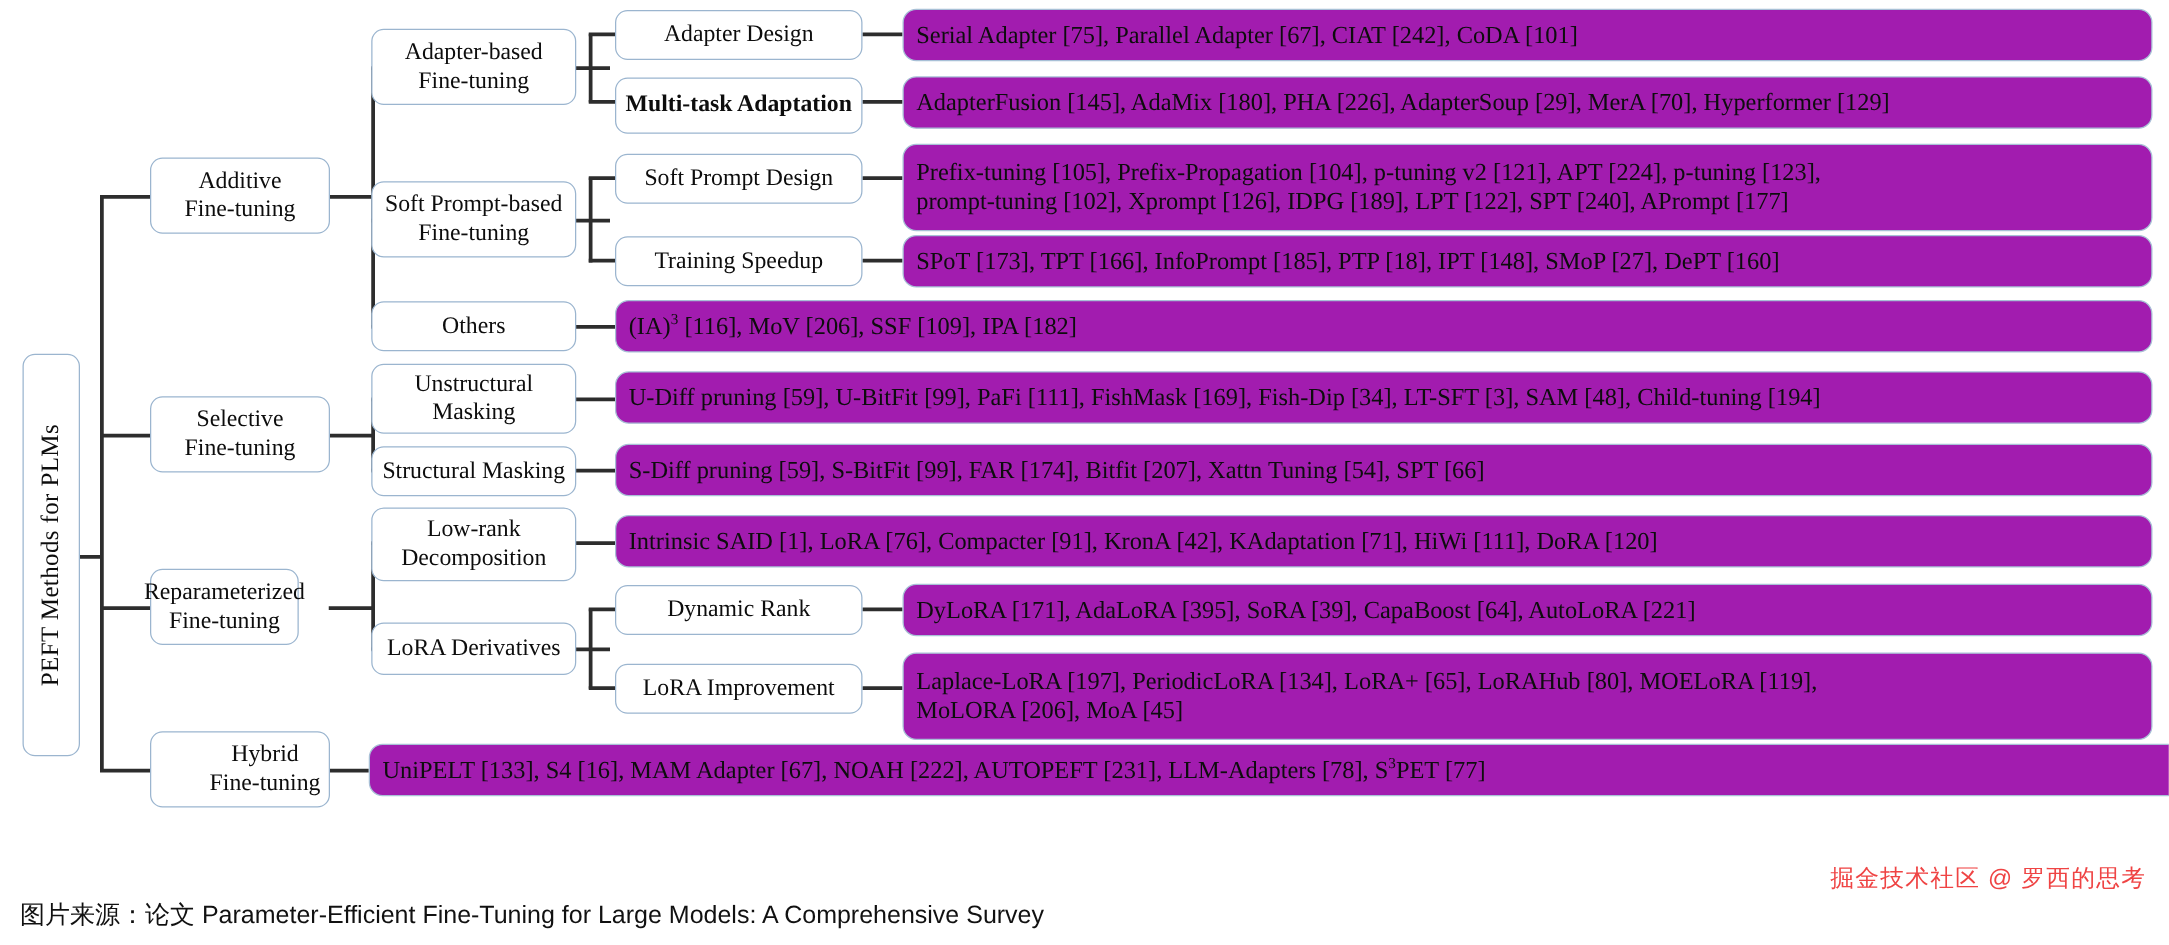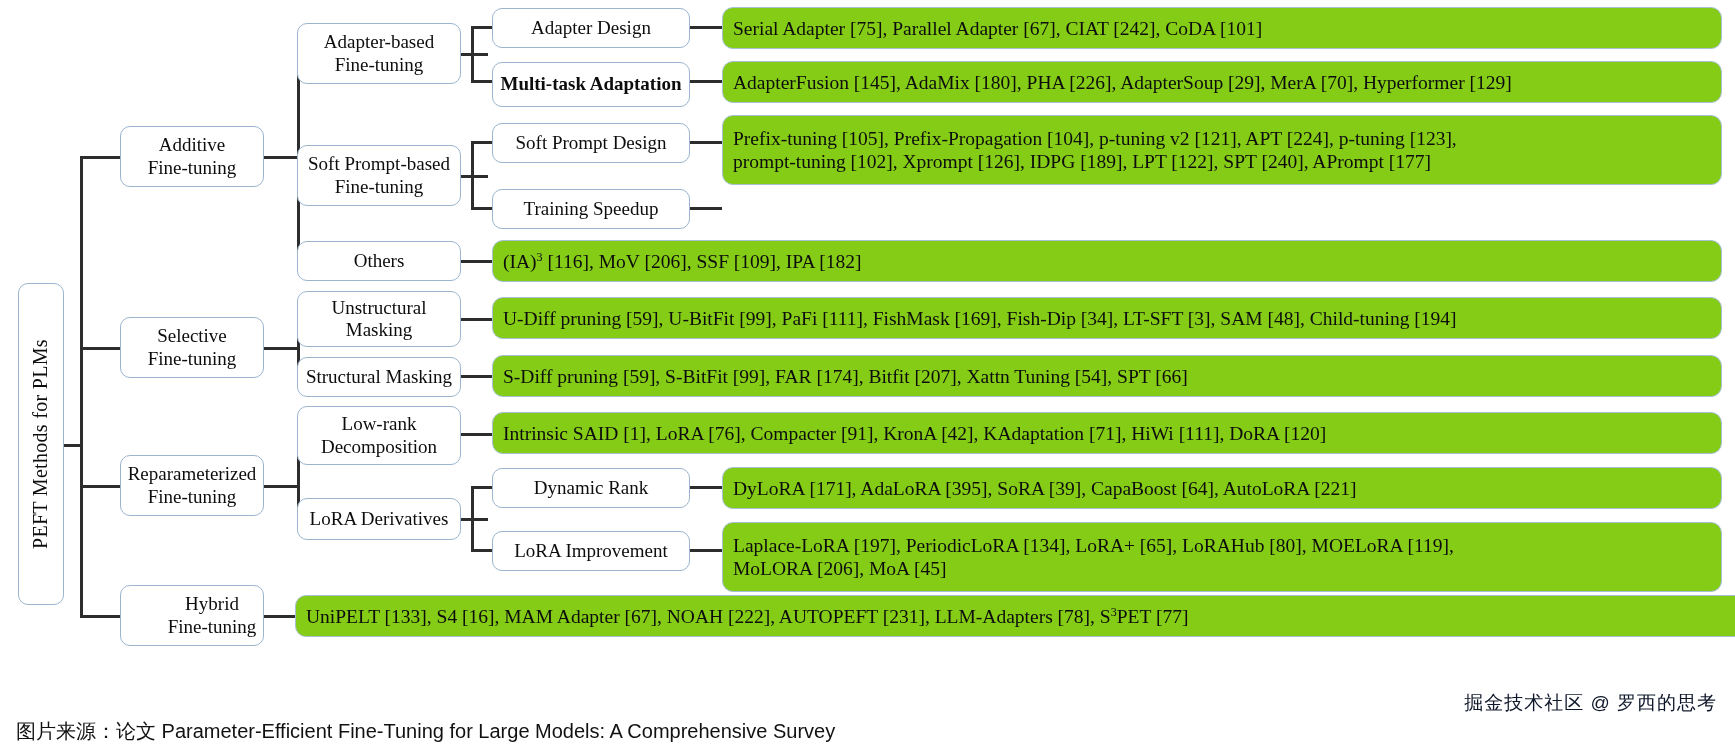--- a/index.html
+++ b/index.html
@@ -19,21 +19,21 @@
     background:#ffffff;
     display:flex;align-items:center;justify-content:center;
     text-align:center;
     line-height:1.18;
     font-size:19px;
     color:#0d0d0d;
     padding:2px 6px;
     z-index:3;
   }
   .node.leafbox{
-    background:#84cc16;
+    background:#a21caf;
     justify-content:flex-start;
     text-align:left;
     padding:4px 10px;
     font-size:19.5px;
     border-color:#a8c0d6;
     border-radius:11px;
   }
   .node.leafbox .txt{display:block;width:100%;}
   .node.root{
     writing-mode:vertical-rl;
@@ -52,21 +52,21 @@
   .caption{
     position:absolute;left:16px;top:718px;
     font-size:20px;
     font-family:"Liberation Sans","DejaVu Sans",sans-serif;
     color:#111;white-space:nowrap;
   }
   .watermark{
     position:absolute;right:18px;top:690px;
     font-size:19px;
     font-family:"Liberation Sans","DejaVu Sans",sans-serif;
-    color:#0f172a;white-space:nowrap;letter-spacing:1px;
+    color:#ef4444;white-space:nowrap;letter-spacing:1px;
   }
   sup{font-size:.62em;vertical-align:super;line-height:0;}
 </style>
 </head>
 <body>
 
 <div id="canvas">
 
   <div class="ln h" style="left:64px;top:444px;width:18px;"></div>
 
@@ -128,21 +128,21 @@
   <div class="node" style="left:120px;top:126px;width:144px;height:61px;">
     <span class="multi" style="white-space:pre-line;">Additive
 Fine-tuning</span>
   </div>
 
   <div class="node" style="left:120px;top:317px;width:144px;height:61px;">
     <span style="white-space:pre-line;">Selective
 Fine-tuning</span>
   </div>
 
-  <div class="node" style="left:120px;top:455px;width:144px;height:61px;">
+  <div class="node" style="left:120px;top:455px;width:119px;height:61px;">
     <span style="white-space:pre-line;">Reparameterized
 Fine-tuning</span>
   </div>
 
   <div class="node" style="left:120px;top:585px;width:144px;height:61px;">
     <span style="white-space:pre-line;margin-left:40px;">Hybrid
 Fine-tuning</span>
   </div>
 
   <div class="node" style="left:297px;top:23px;width:164px;height:61px;">
@@ -209,20 +209,23 @@
     <span class="txt">AdapterFusion [145], AdaMix [180], PHA [226], AdapterSoup [29], MerA [70], Hyperformer [129]</span>
   </div>
 
   <div class="node leafbox" style="left:722px;top:115px;width:1000px;height:70px;">
     <span class="txt">
       <span>Prefix-tuning [105], Prefix-Propagation [104], p-tuning v2 [121], APT [224], p-tuning [123],</span><br>
       <span>prompt-tuning [102], Xprompt [126], IDPG [189], LPT [122], SPT [240], APrompt [177]</span>
     </span>
   </div>
 
+  <div class="node leafbox" style="left:722px;top:188px;width:1000px;height:42px;">
+    <span class="txt">SPoT [173], TPT [166], InfoPrompt [185], PTP [18], IPT [148], SMoP [27], DePT [160]</span>
+  </div>
 
   <div class="node leafbox" style="left:492px;top:240px;width:1230px;height:42px;">
     <span class="txt"><span>(IA)</span><sup>3</sup><span> [116], MoV [206], SSF [109], IPA [182]</span></span>
   </div>
 
   <div class="node leafbox" style="left:492px;top:297px;width:1230px;height:42px;">
     <span class="txt">U-Diff pruning [59], U-BitFit [99], PaFi [111], FishMask [169], Fish-Dip [34], LT-SFT [3], SAM [48], Child-tuning [194]</span>
   </div>
 
   <div class="node leafbox" style="left:492px;top:355px;width:1230px;height:42px;">

